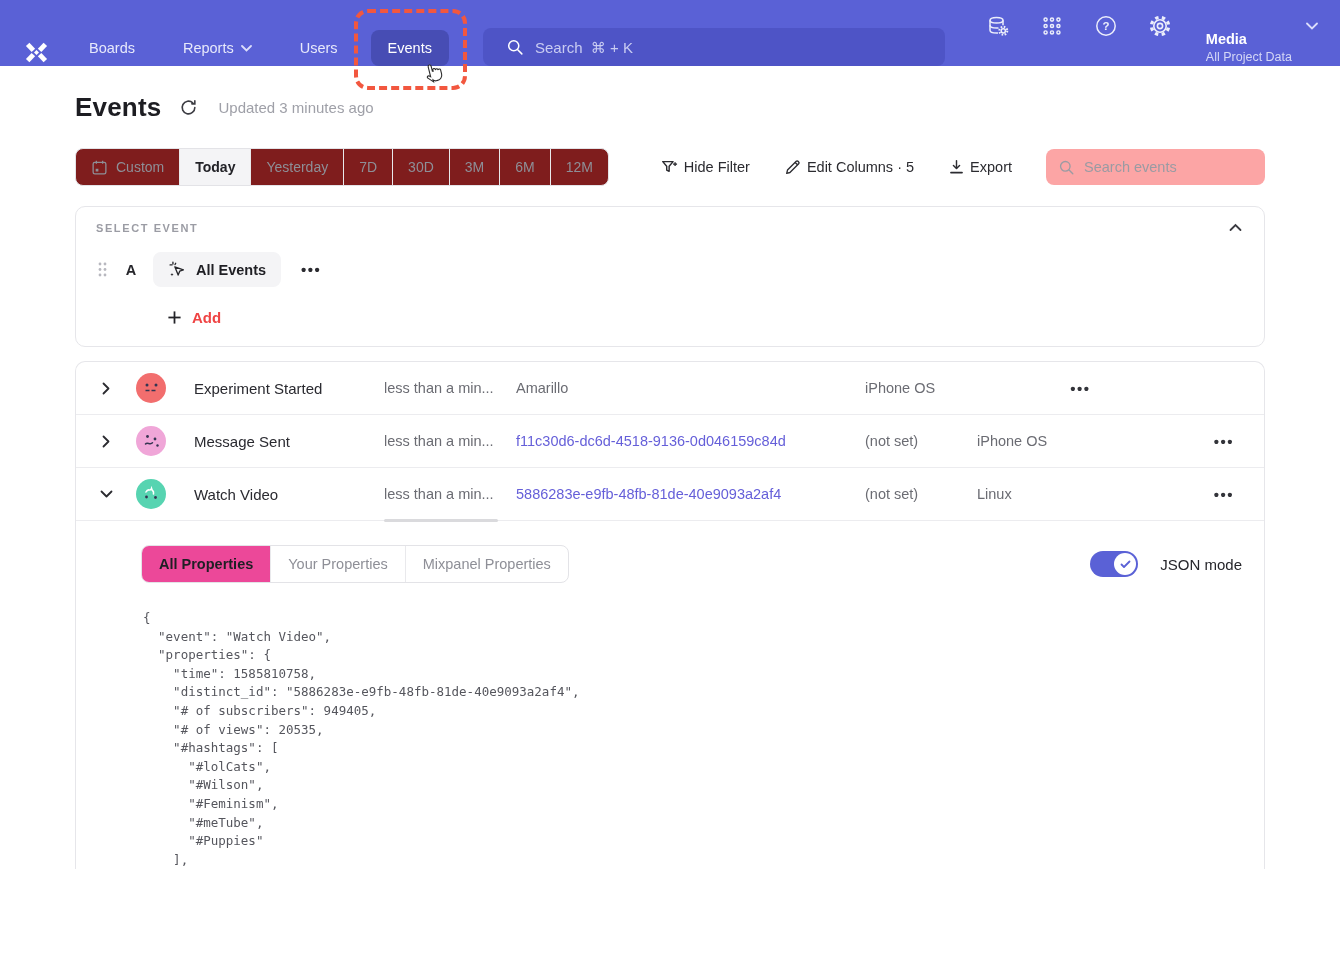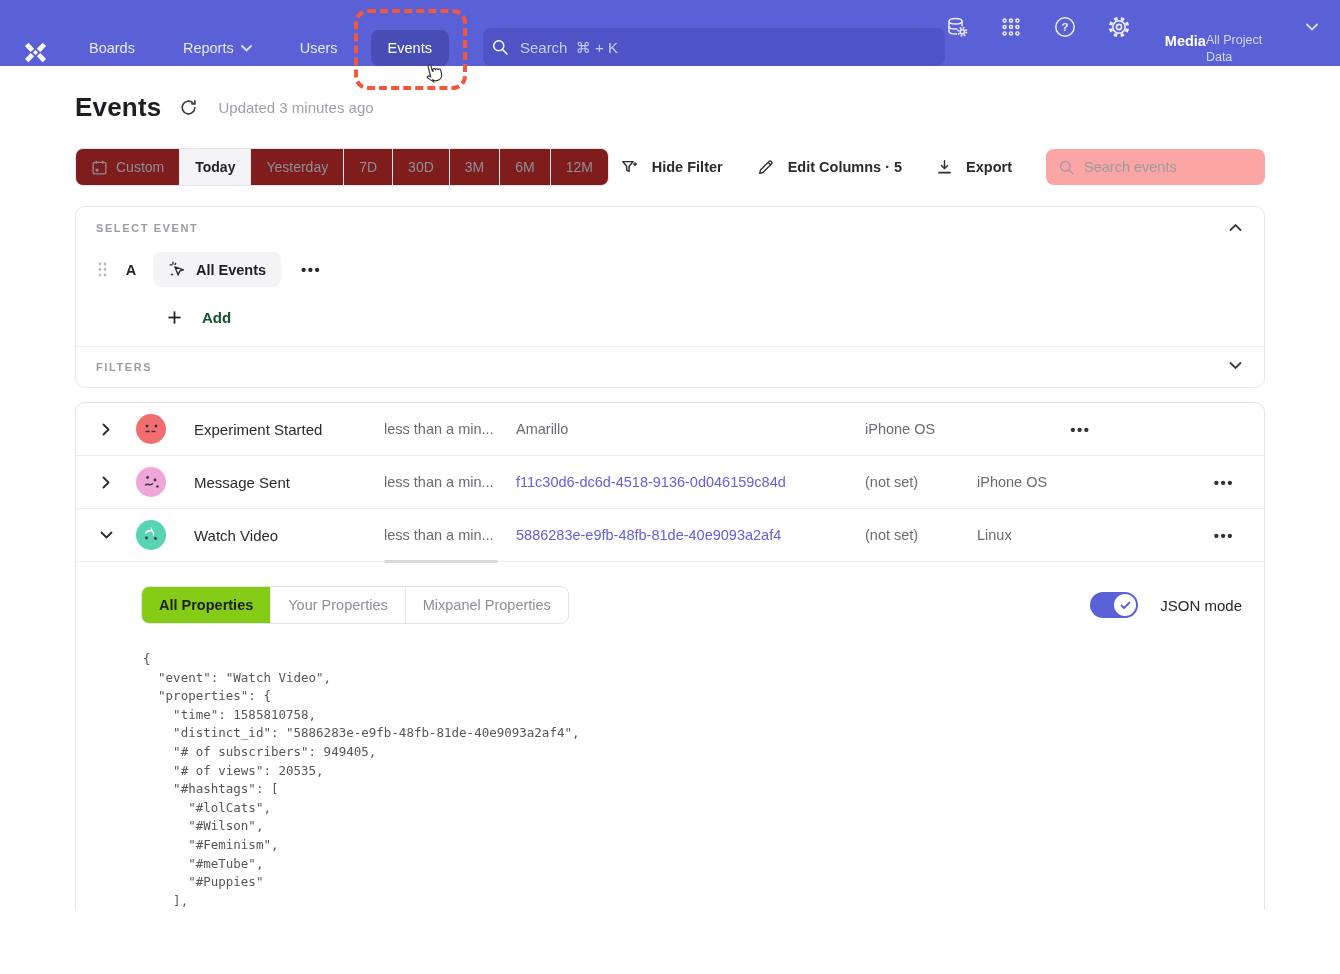--- a/index.html
+++ b/index.html
@@ -10,65 +10,65 @@
   .navbar { height:66px; background:#5A61D6; display:flex; align-items:flex-end; padding:0 22px 0 14px; position:relative; }
   .logo-wrap { width:44px; display:flex; align-items:center; justify-content:center; }
   .nav-items { display:flex; align-items:center; margin-left:14px; }
   .nav-item { color:#e7e9fb; font-size:14.5px; padding:10px 17px; border-radius:8px; display:flex; align-items:center; gap:7px; cursor:pointer; }
   .nav-item.active { background:#474DB4; color:#fff; }
   .events-wrap { position:relative; margin-left:16px; }
   .selection-box { position:absolute; left:-17px; top:-21px; right:-18px; bottom:-24px;
     border:4px dashed #F2573F; border-radius:14px; pointer-events:none; z-index:5; }
   .hand-cursor { position:absolute; left:52px; top:30px; z-index:6; }
   .nav-search { margin-left:34px; width:462px; height:38px; background:#4E54C6; border-radius:8px;
-    display:flex; align-items:center; padding:0 8px; gap:11px; }
+    display:flex; align-items:center; padding:0 23px; gap:11px; }
   .nav-search input { background:transparent; border:none; outline:none; color:#fff; font-size:15px; width:100%;
     font-family:inherit; }
   .nav-search input::placeholder { color:#c9ccf2; }
   .nav-right { margin-left:auto; display:flex; align-items:center; gap:30px; }
   .nav-icon { width:24px; height:24px; display:flex; align-items:center; justify-content:center; cursor:pointer; }
   .project-sel { display:flex; align-items:center; gap:14px; cursor:pointer; margin-left:4px; }
-  .project-text { display:flex; flex-direction:row; line-height:1.35;margin-top:44px; }
+  .project-text { display:flex; flex-direction:column; line-height:1.35;margin-top:44px; }
   .project-name { color:#fff; font-weight:700; font-size:14.5px; }
   .project-scope { color:#d4d7f6; font-size:12.5px; }
 
   
   .main { padding:26px 75px 0 75px; }
   .page-head { display:flex; align-items:center; gap:18px; }
   .page-title { font-size:26px; font-weight:700; color:#1d1d22; letter-spacing:.2px; }
   .updated { color:#9fa0a8; font-size:15px; margin-left:2px; }
   .refresh-btn { cursor:pointer; display:flex; align-items:center; }
 
   .toolbar { margin-top:25px; display:flex; align-items:center; }
   .seg { display:flex; border:1px solid #e3e3e7; border-radius:8px; overflow:hidden; background:#7f1d1d; }
   .seg-item { padding:0 15px; height:36px; display:flex; align-items:center; gap:8px; font-size:14px;
     color:#8e8f97; border-left:1px solid #e9e9ec; cursor:pointer; white-space:nowrap; }
   .seg-item:first-child { border-left:none; }
   .seg-item.active { background:#f4f4f6; color:#232328; font-weight:700; }
   .toolbar-right { margin-left:auto; display:flex; align-items:center; gap:34px; }
-  .tool-btn { display:flex; align-items:center; gap:13px; font-size:14.5px; font-weight:700; color:#2b2b30; cursor:pointer; white-space:nowrap; }
+  .tool-btn { display:flex; align-items:center; gap:5px; font-size:14.5px; font-weight:400; color:#2b2b30; cursor:pointer; white-space:nowrap; }
   .search-events { width:219px; height:36px; background:#fca5a5; border-radius:8px; display:flex; align-items:center;
     gap:9px; padding:0 12px; }
   .search-events input { border:none; outline:none; background:transparent; font-size:14.5px; color:#33343a; width:100%; font-family:inherit; }
   .search-events input::placeholder { color:#9a9ba3; }
 
   
   .qcard { margin-top:20px; border:1px solid #e6e6ea; border-radius:10px; background:#fff; }
   .qsection { padding:15px 20px 20px 20px; position:relative; }
   .qsection.filters { border-top:1px solid #ececef; padding:14px 20px; }
   .qlabel { font-size:11px; font-weight:700; letter-spacing:1.6px; color:#9b9ca4; }
   .chev-btn { position:absolute; right:18px; top:12px; cursor:pointer; padding:4px; }
   .qsection.filters .chev-btn { top:10px; }
   .event-row { display:flex; align-items:center; margin-top:18px; gap:14px; }
   .drag-handle { cursor:grab; display:flex; align-items:center; padding:0 2px; }
   .row-letter { font-size:14.5px; font-weight:600; color:#26262b; width:16px; text-align:center; }
   .event-chip { display:flex; align-items:center; gap:9px; background:#f4f4f6; border-radius:8px; height:35px;
     padding:0 15px; font-size:14.5px; font-weight:700; color:#1f1f24; cursor:pointer; }
   .dots-btn { font-size:15px; letter-spacing:1.5px; color:#2b2b30; cursor:pointer; font-weight:700; padding:4px 6px; }
-  .add-btn { display:flex; align-items:center; gap:20px; font-size:15px; font-weight:700; color:#14532d;
+  .add-btn { display:flex; align-items:center; gap:10px; font-size:15px; font-weight:700; color:#ef4444;
     cursor:pointer; margin:22px 0 0 71px; width:max-content; }
 
   
   .results-line { margin-top:26px; font-size:14.5px; color:#2e2e34; }
   .results-line b { font-weight:700; }
 
   
   .table-card { margin-top:14px; border:1px solid #e6e6ea; border-bottom:none; border-radius:10px 10px 0 0; background:#fff; overflow:hidden; }
   .tgrid { display:grid; grid-template-columns:44px 58px 190px 132px 349px 112px 207px 1fr; align-items:center; }
   .thead { background:#f8f8fa; height:48px; border-bottom:1px solid #e9e9ec; padding-left:16px; }
@@ -82,21 +82,21 @@
   .row-dots { text-align:center; font-size:15px; letter-spacing:1.5px; color:#33343a; font-weight:700; cursor:pointer; }
   .hscroll-thumb { position:absolute; left:308px; bottom:-2px; width:114px; height:3px; background:#dadadd; border-radius:2px; }
 
   
   .detail { padding:24px 20px 0 65px; position:relative; }
   .detail-top { display:flex; align-items:center; }
   .tabs { display:flex; border:1px solid #e3e3e7; border-radius:8px; overflow:hidden; }
   .tab { padding:0 17px; height:36px; display:flex; align-items:center; font-size:14.5px; color:#8e8f97;
     border-left:1px solid #e9e9ec; cursor:pointer; }
   .tab:first-child { border-left:none; }
-  .tab.active { background:#84cc16; color:#1f1f24; font-weight:700; }
+  .tab.active { background:#ec4899; color:#1f1f24; font-weight:700; }
   .json-toggle-wrap { margin-left:auto; display:flex; align-items:center; gap:22px; padding-right:2px; }
   .toggle { width:48px; height:26px; background:#5A61D6; border-radius:13px; position:relative; cursor:pointer; }
   .toggle .knob { position:absolute; top:2px; right:2px; width:22px; height:22px; background:#fff; border-radius:50%;
     display:flex; align-items:center; justify-content:center; }
   .json-label { font-size:15px; color:#26262b; }
   .json-pre { margin:26px 0 0 2px; font-family:"DejaVu Sans Mono","Liberation Mono",monospace;
     font-size:12.5px; line-height:18.6px; color:#55565d; white-space:pre; }
 
   svg { display:block; }
 </style>
@@ -327,28 +327,20 @@
         <div class="dots-btn">•••</div>
       </div>
       <div class="add-btn">
         <span>
           <svg width="15" height="15" viewBox="0 0 16 16">
               <line x1="8" y1="1.5" x2="8" y2="14.5" stroke="#232328" stroke-width="1.9"></line>
               <line x1="1.5" y1="8" x2="14.5" y2="8" stroke="#232328" stroke-width="1.9"></line>
             </svg>
         </span>
         <span>Add</span>
-      </div>
-    </div>
-    <div class="qsection filters">
-      <div class="qlabel">FILTERS</div>
-      <div class="chev-btn">
-        <svg width="13" height="9" viewBox="0 0 13 9">
-            <polyline points="1.5,2 6.5,7 11.5,2" fill="none" stroke="#3c3c42" stroke-width="1.8" stroke-linecap="round"></polyline>
-          </svg>
       </div>
     </div>
   </div>
 
 
   <div class="table-card">
 
     <div class="tgrid trow">
       <div class="expander">
         <svg width="8" height="13" viewBox="0 0 8 13">

